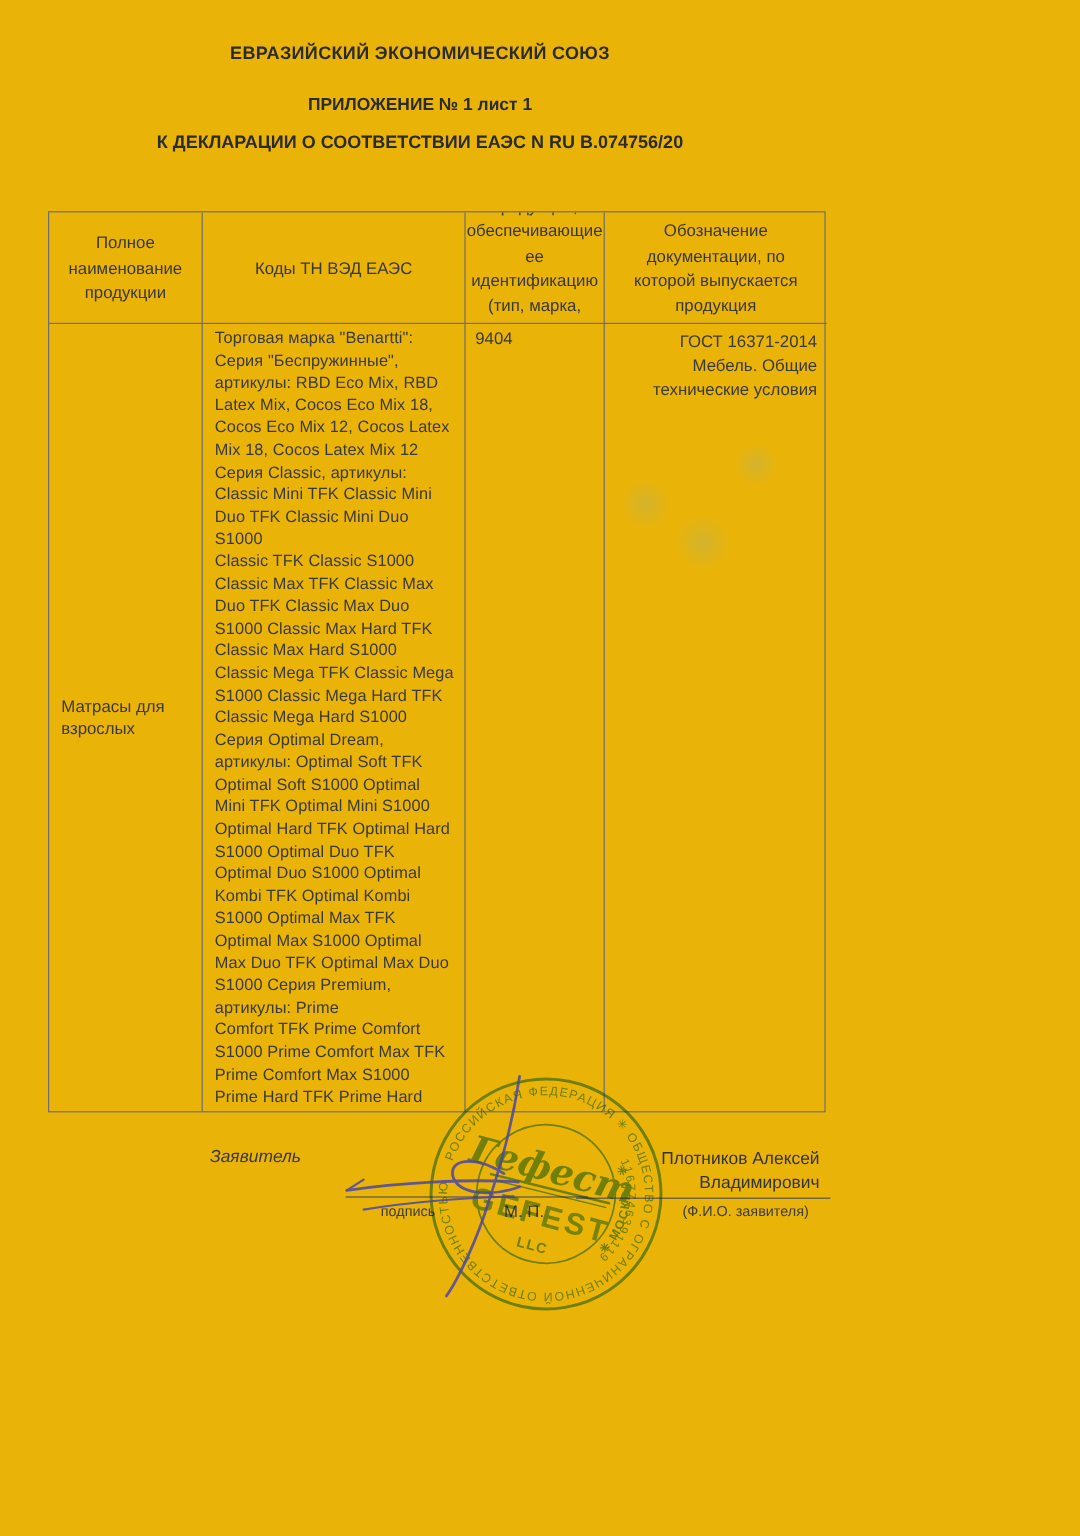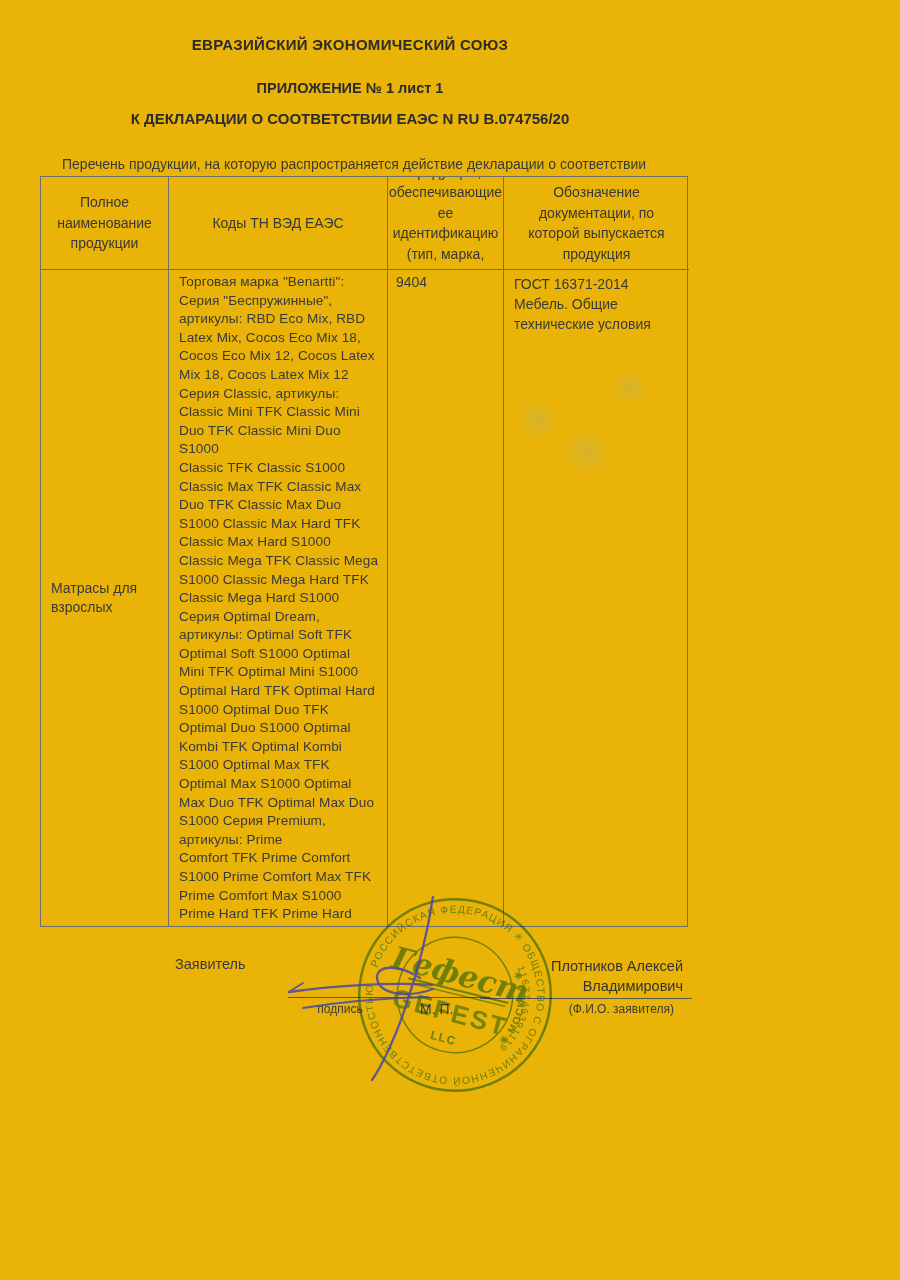--- a/index.html
+++ b/index.html
@@ -14,51 +14,50 @@
   .h2{top:80px;font-size:14.5px;}
   .h3{top:110px;font-size:15px;}
   .intro{position:absolute;left:62px;top:156px;font-size:14px;color:#3a3a3a;}
   
   .tbl{
     position:absolute;left:40px;top:176px;width:648px;
     display:grid;grid-template-columns:128px 219px 116px 185px;grid-template-rows:93px 656px;
     border:1px solid #6e6e6e;box-sizing:border-box;
   }
   .cell{border-right:1px solid #6e6e6e;box-sizing:border-box;overflow:hidden;}
-  .cell.last{border-right:none;}
+  .cell.last{border-right:none;text-align:right;}
   .cell.hdr{border-bottom:1px solid #6e6e6e;display:flex;align-items:center;justify-content:center;
     text-align:center;font-size:14px;line-height:20.5px;padding:4px 9px;color:#383838;}
   .body-name{display:flex;align-items:center;padding:0 10px;font-size:14px;line-height:19px;color:#3a3a3a;}
   .body-ident{padding:3px 6px 0 10px;font-size:13.6px;line-height:18.6px;letter-spacing:.1px;
     white-space:pre;color:#3a3a3a;}
   .body-code{padding:4px 8px;font-size:14px;color:#3a3a3a;}
   .body-doc{padding:4px 8px 0 10px;font-size:14px;line-height:20px;white-space:pre-line;color:#3a3a3a;}
   
-  .applicant{position:absolute;left:175px;top:956px;font-size:14.5px;color:#3a3a3a;}
+  .applicant{position:absolute;left:175px;top:956px;font-size:14.5px;color:#3a3a3a;font-style:italic;}
   .sig-line{position:absolute;left:288px;top:977px;width:202px;border-bottom:1px solid #555;height:20px;}
   .sig-caption{position:absolute;left:305px;top:1002px;width:70px;text-align:center;font-size:12px;color:#3c3c3c;}
   .mp{position:absolute;left:420px;top:1001px;font-size:14px;color:#3a3a3a;}
   .name-block{position:absolute;left:468px;top:957px;width:215px;text-align:right;
     font-size:14.5px;line-height:19.5px;white-space:pre-line;color:#333;}
   .name-line{position:absolute;left:480px;top:978px;width:212px;border-bottom:1px solid #555;height:20px;}
   .name-caption{position:absolute;left:498px;top:1002px;width:176px;text-align:right;font-size:12px;color:#3c3c3c;}
   .stamp-svg{position:absolute;left:352px;top:892px;z-index:3;mix-blend-mode:multiply;opacity:.88;}
   .sign-svg{position:absolute;left:260px;top:870px;z-index:5;}
   .speck{position:absolute;border-radius:50%;
     background:radial-gradient(circle,rgba(110,180,220,.18) 0%,rgba(110,180,220,0) 70%);}
 </style>
 </head>
 <body>
 
 <div class="page">
 
   <div class="doc-h h1">ЕВРАЗИЙСКИЙ ЭКОНОМИЧЕСКИЙ СОЮЗ</div>
   <div class="doc-h h2">ПРИЛОЖЕНИЕ № 1 лист 1</div>
   <div class="doc-h h3">К ДЕКЛАРАЦИИ О СООТВЕТСТВИИ ЕАЭС N RU В.074756/20</div>
-  <div class="intro">Перечень продукции, на которую распространяется действие декларации о соответствии</div>
 
   <div class="tbl">
     <div class="cell hdr">Полное наименование продукции</div>
     <div class="cell hdr">Коды ТН ВЭД ЕАЭС</div>
     <div class="cell hdr">Сведения о продукции, обеспечивающие ее идентификацию (тип, марка, модель, артикул и др.)</div>
     <div class="cell hdr last">Обозначение документации, по которой выпускается продукция</div>
 
     <div class="cell body-name">
       <span>Матрасы для взрослых</span>
     </div>

